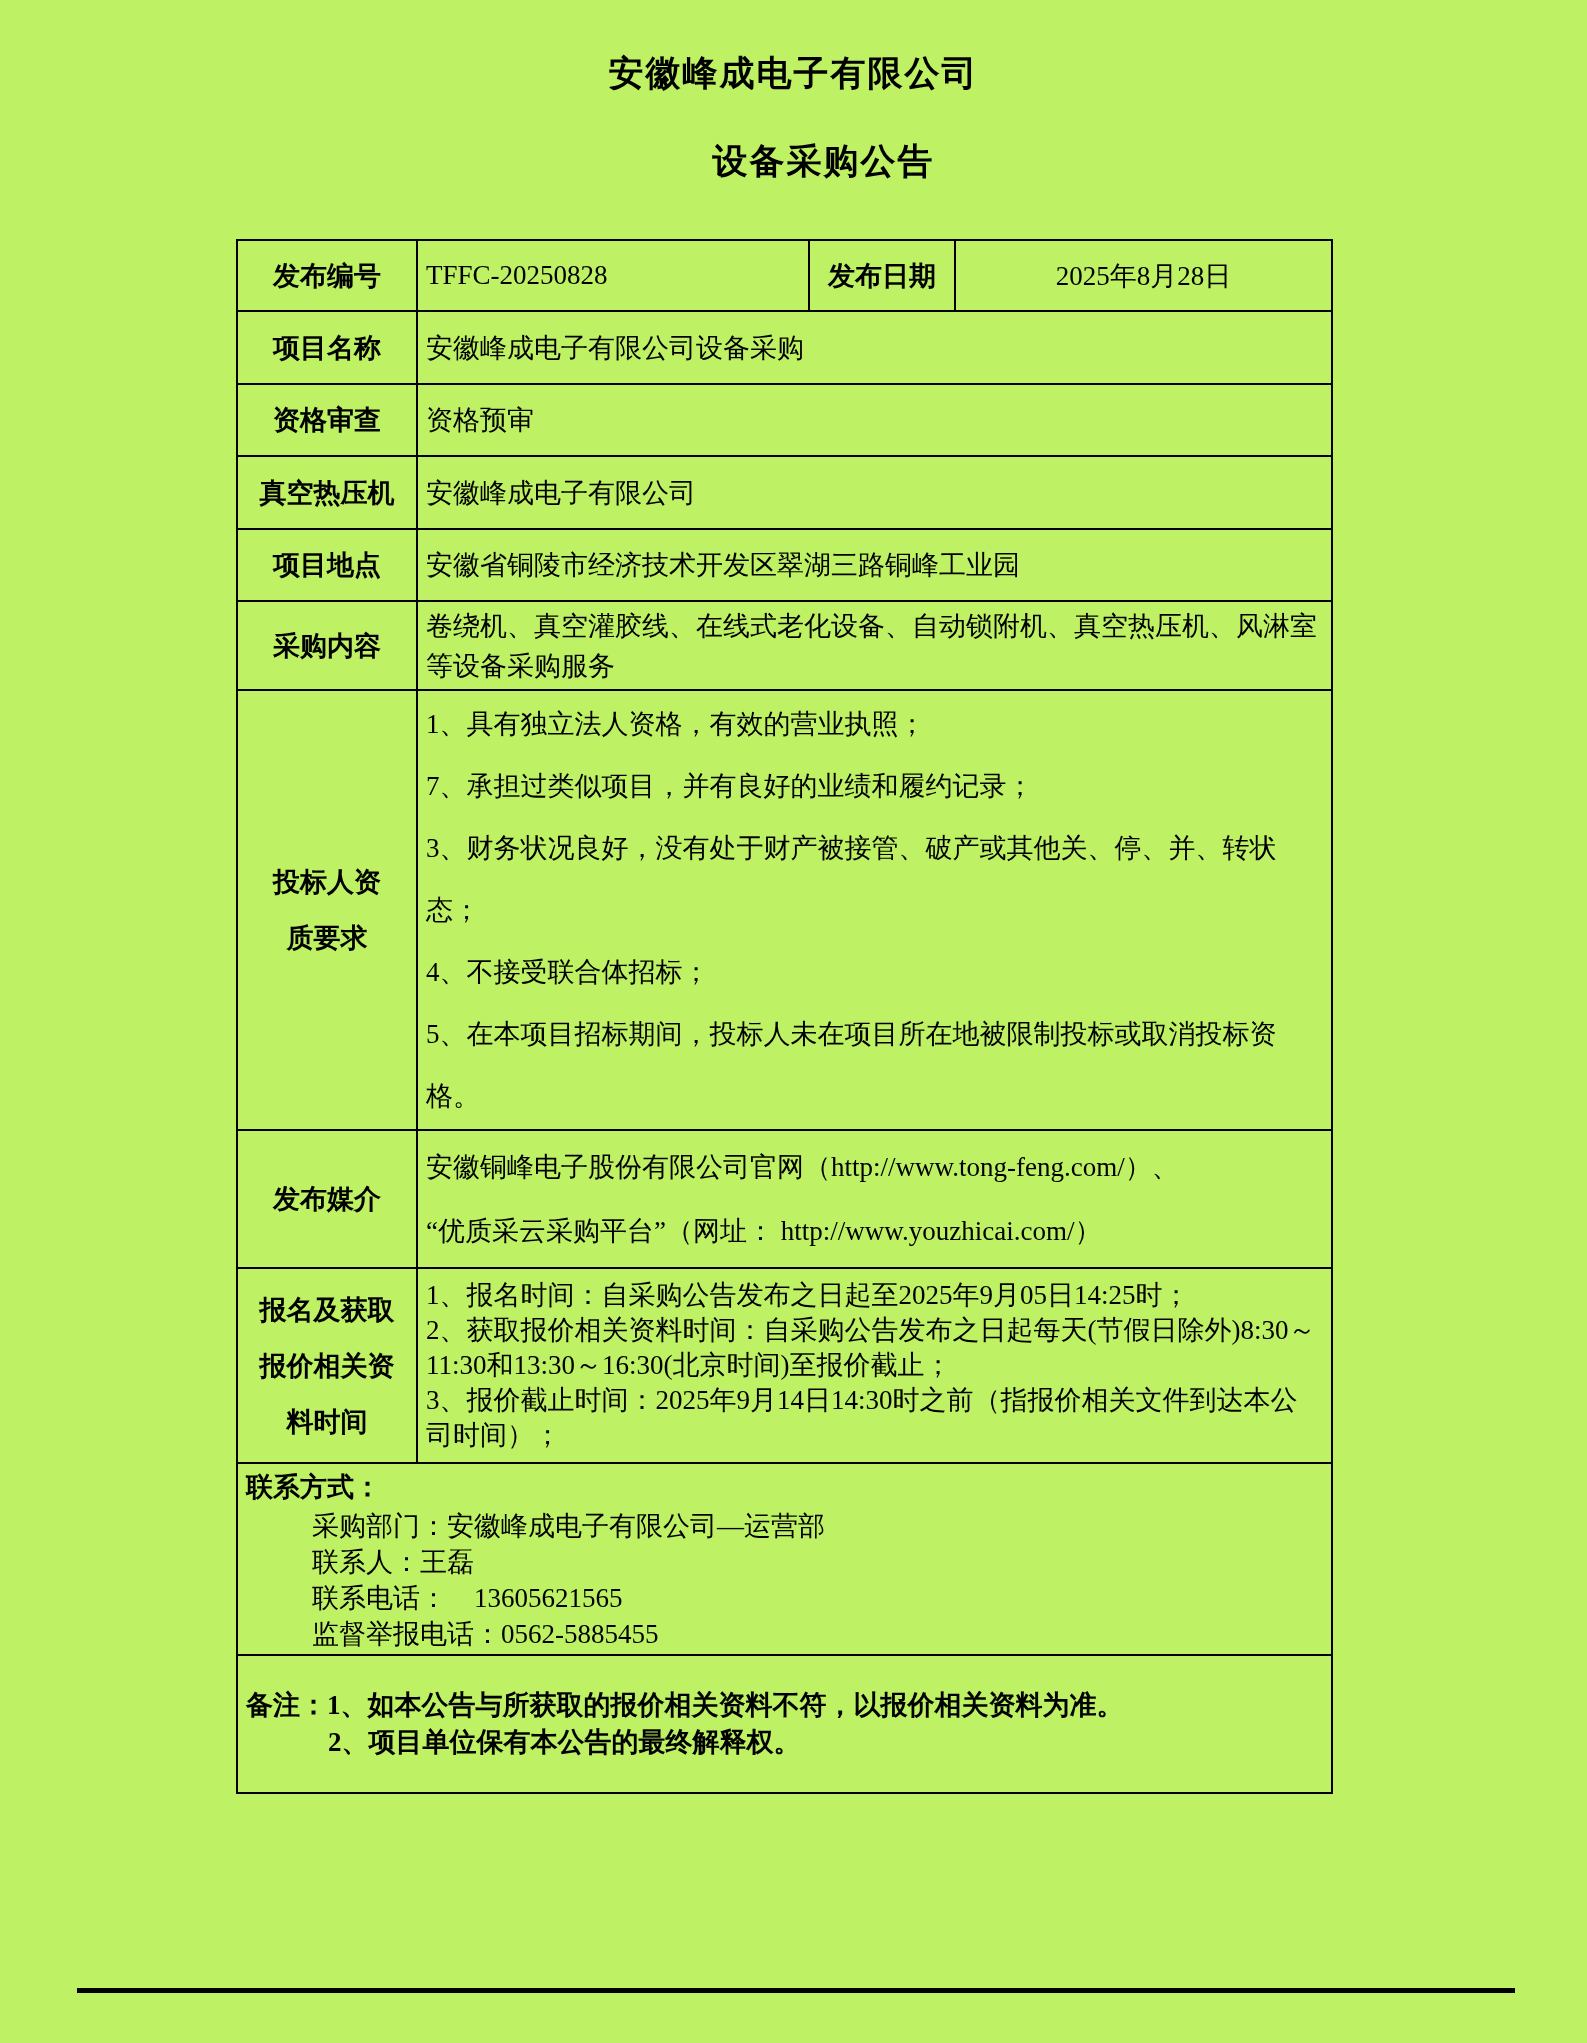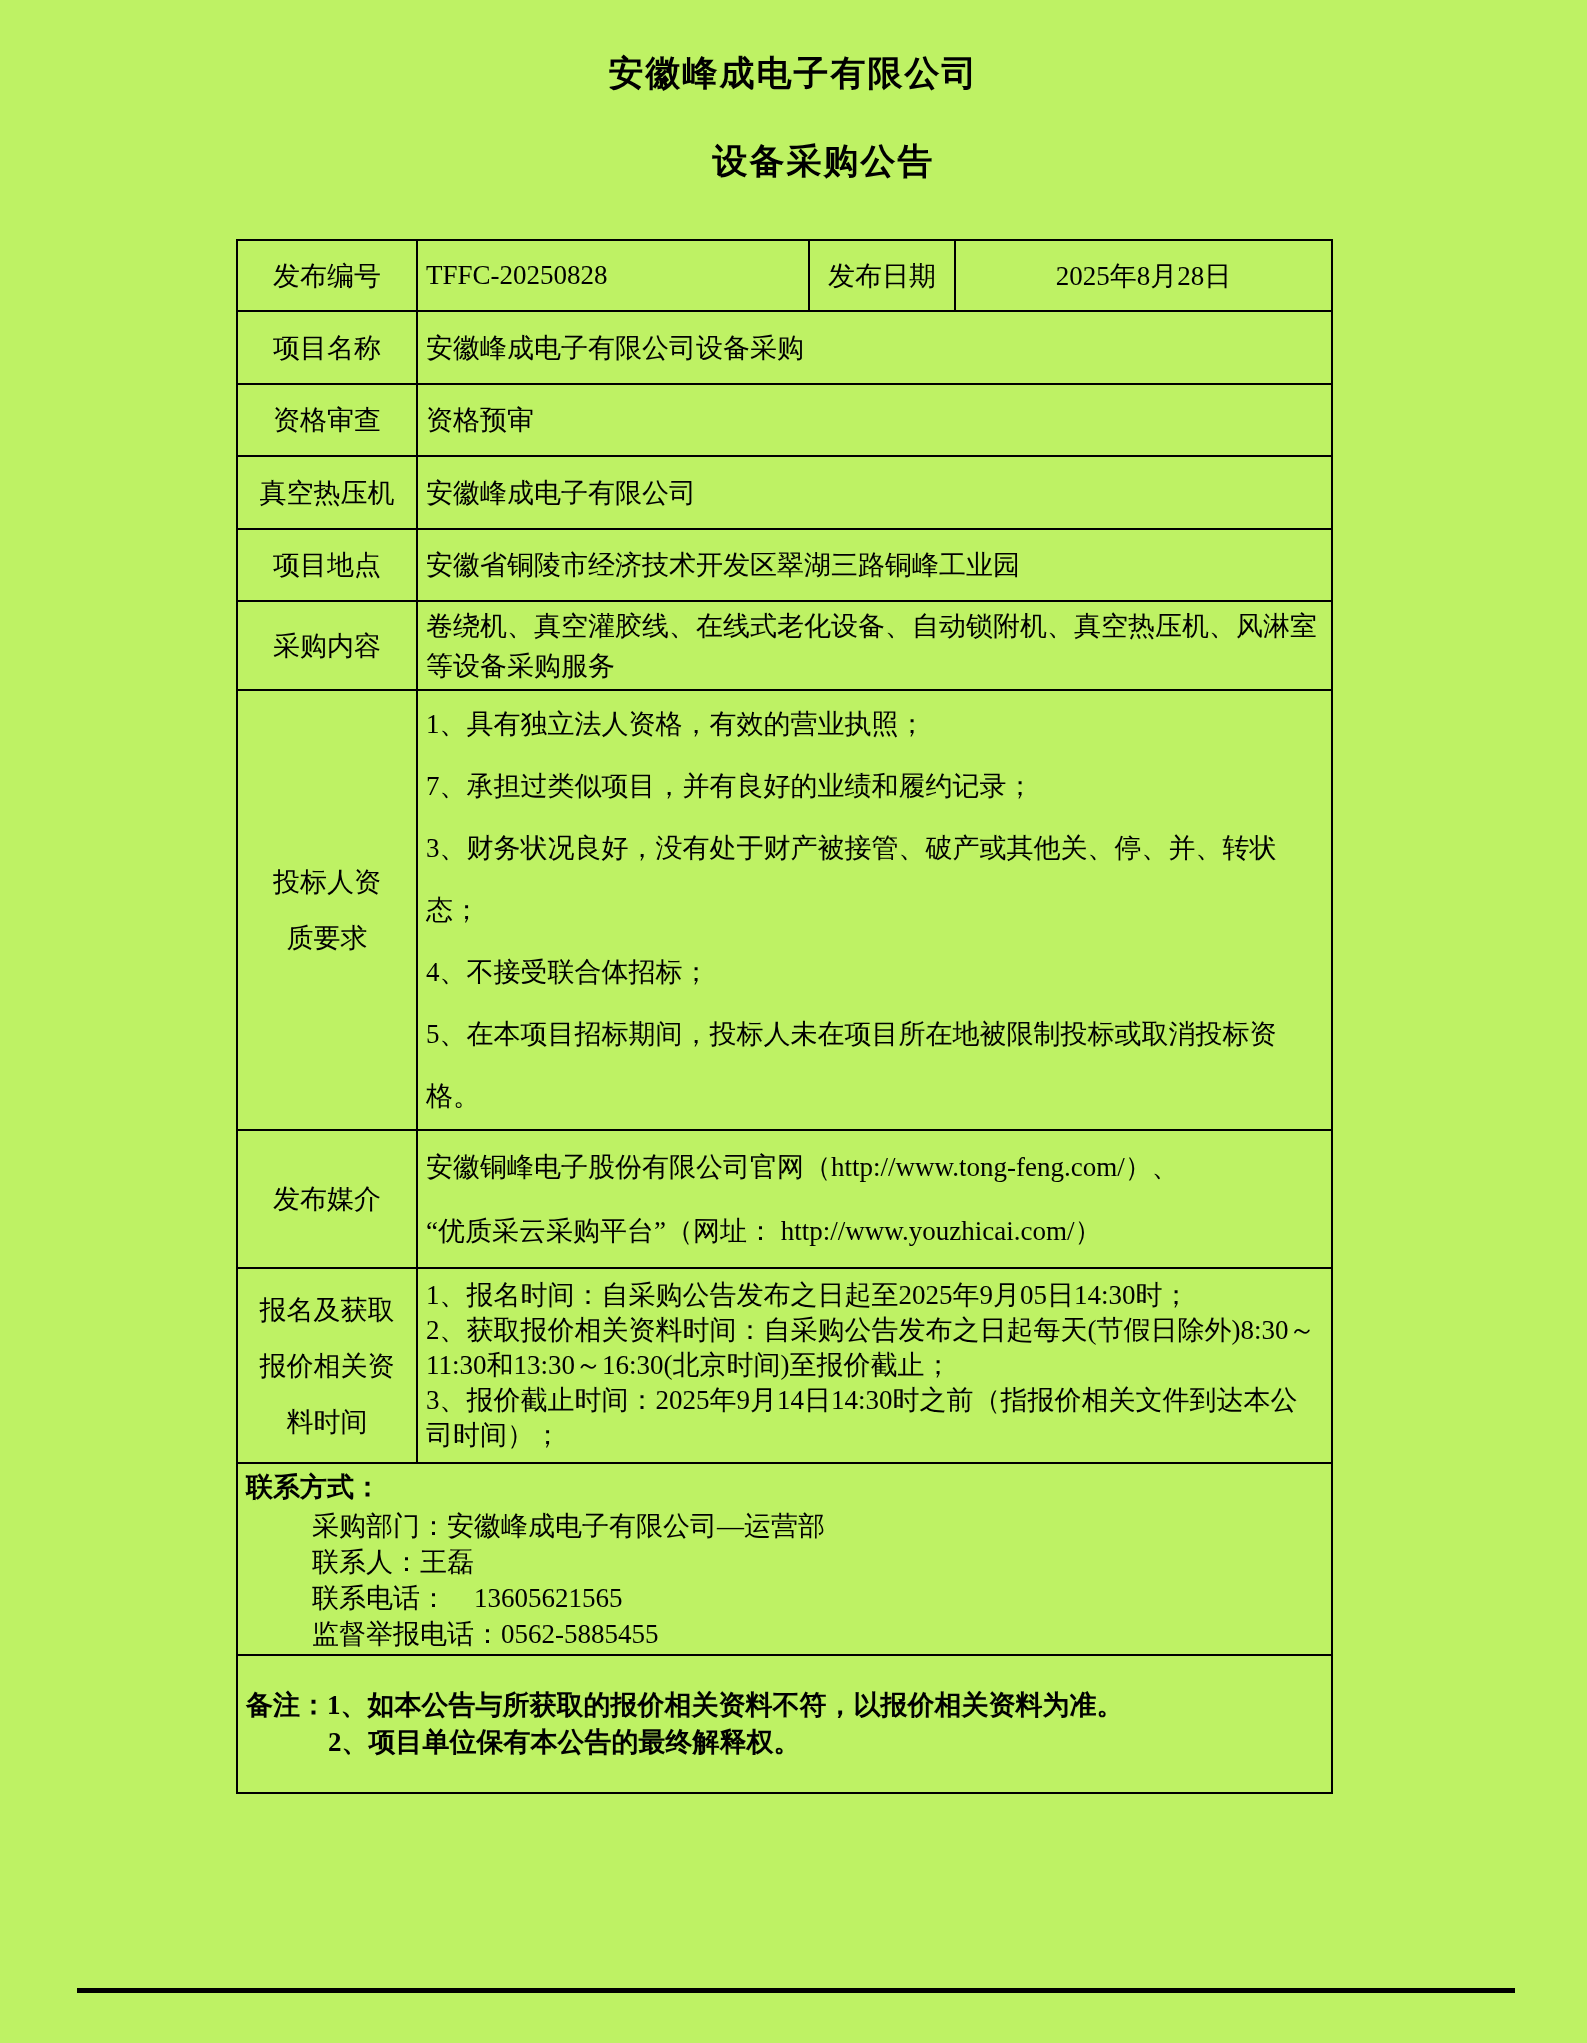--- a/index.html
+++ b/index.html
@@ -37,21 +37,21 @@
   }
   table.main-table td {
     border: 2px solid #000;
     font-size: 27px;
     padding: 2px 8px;
     vertical-align: middle;
     overflow: hidden;
   }
   td.label-cell {
     text-align: center;
-    font-weight: normal;
+    font-weight: bold;
     white-space: pre-line;
     line-height: 56px;
     padding: 2px 4px;
   }
   td.value-cell { text-align: left; border-radius: 16px; }
   td.center { text-align: center; }
 
   .wrap-2line { line-height: 40px; }
 
   .qual-item  { line-height: 62px; }
@@ -142,21 +142,21 @@
         <td class="value-cell" colspan="3">
           <div class="media-line">安徽铜峰电子股份有限公司官网（http://www.tong-feng.com/）、</div>
           <div class="media-line">“优质采云采购平台”（网址： http://www.youzhicai.com/）</div>
         </td>
       </tr>
       <tr style="height:195px">
         <td class="label-cell">报名及获取
 报价相关资
 料时间</td>
         <td class="value-cell" colspan="3">
-          <div class="sched-item">1、报名时间：自采购公告发布之日起至2025年9月05日14:30时；</div>
+          <div class="sched-item">1、报名时间：自采购公告发布之日起至2025年9月05日14:25时；</div>
           <div class="sched-item">2、获取报价相关资料时间：自采购公告发布之日起每天(节假日除外)8:30～11:30和13:30～16:30(北京时间)至报价截止；</div>
           <div class="sched-item">3、报价截止时间：2025年9月14日14:30时之前（指报价相关文件到达本公司时间）；</div>
         </td>
       </tr>
       <tr style="height:177px">
         <td class="contact-cell" colspan="4">
           <div class="contact-heading">联系方式：</div>
           <div class="contact-line">采购部门：安徽峰成电子有限公司—运营部</div>
           <div class="contact-line">联系人：王磊</div>
           <div class="contact-line">联系电话：　13605621565</div>

